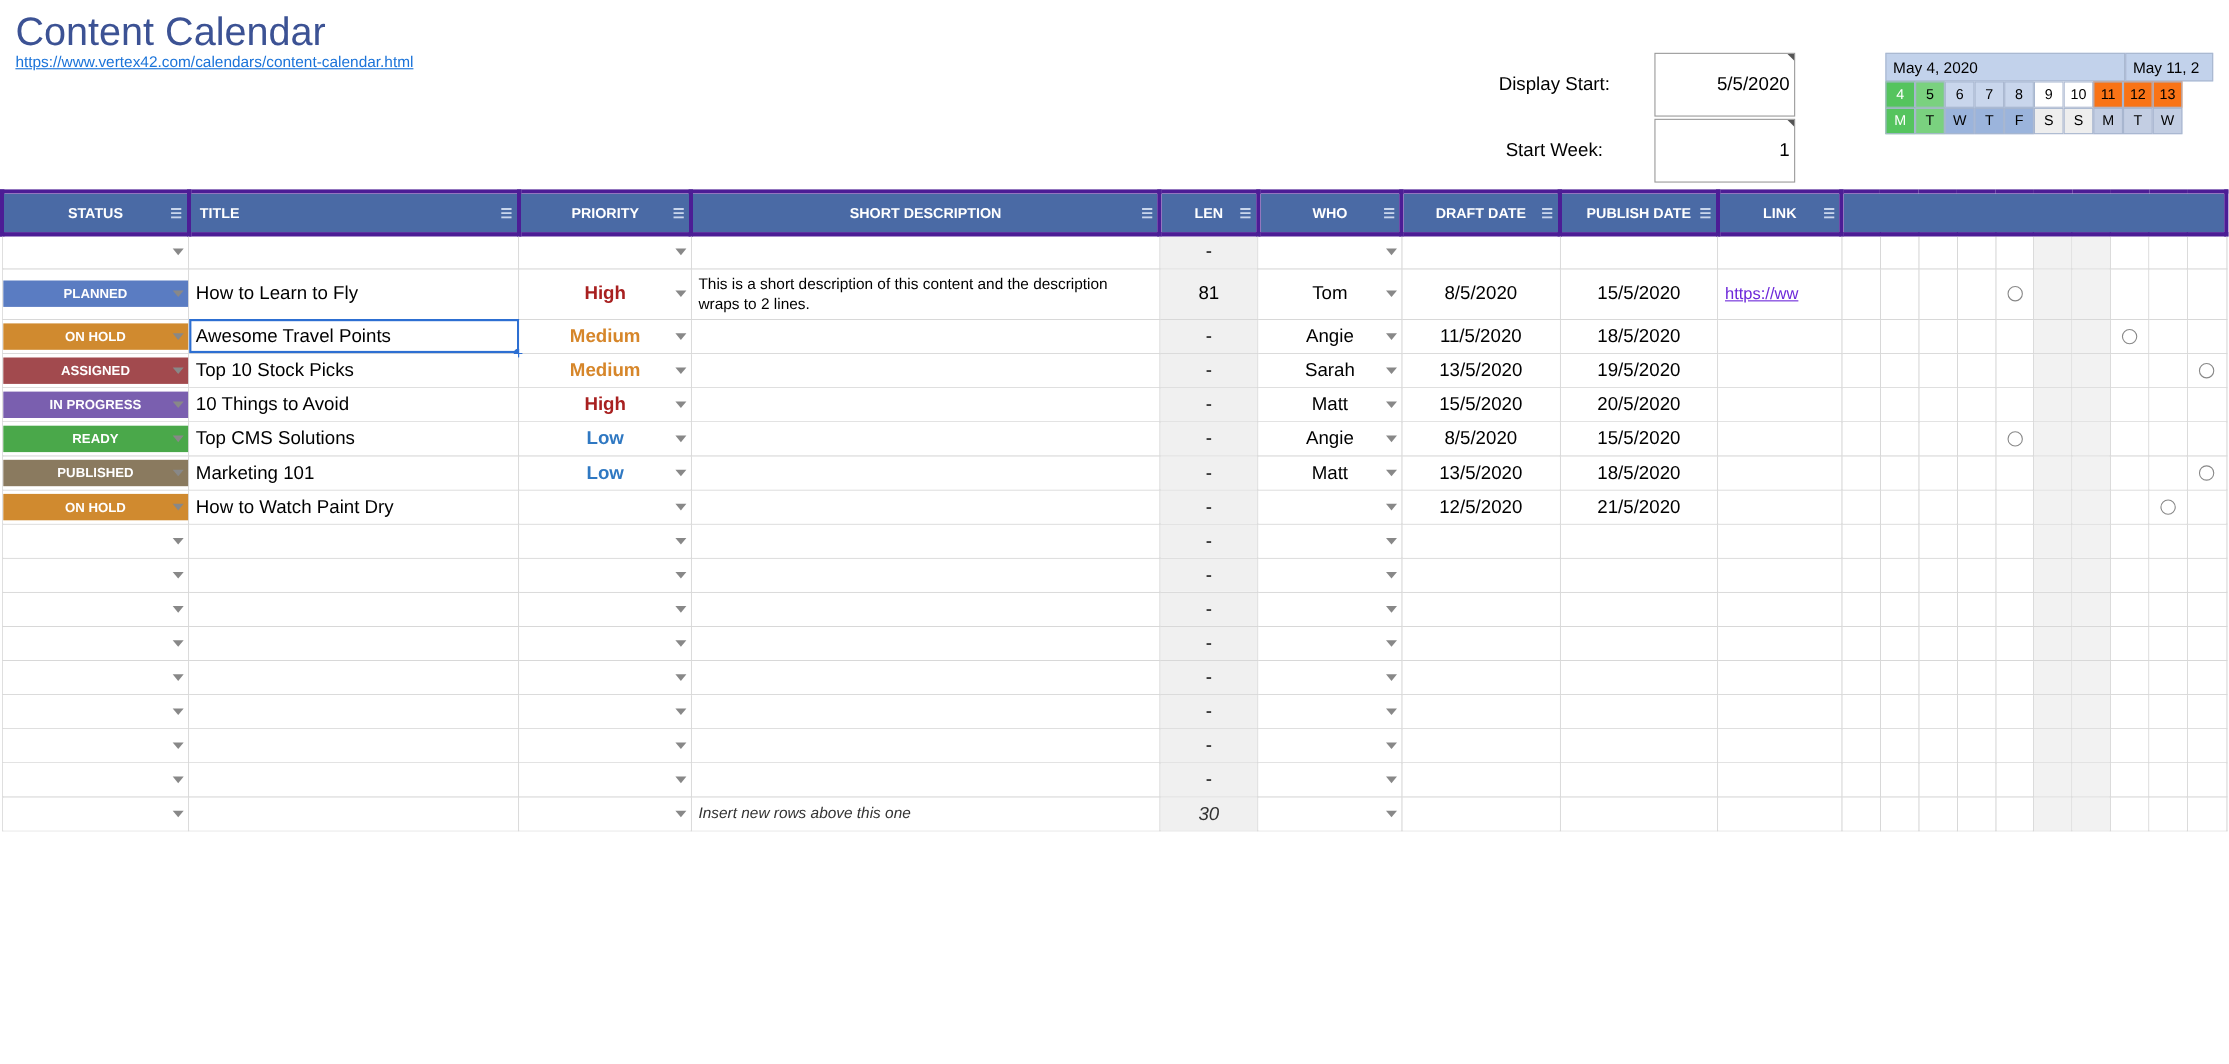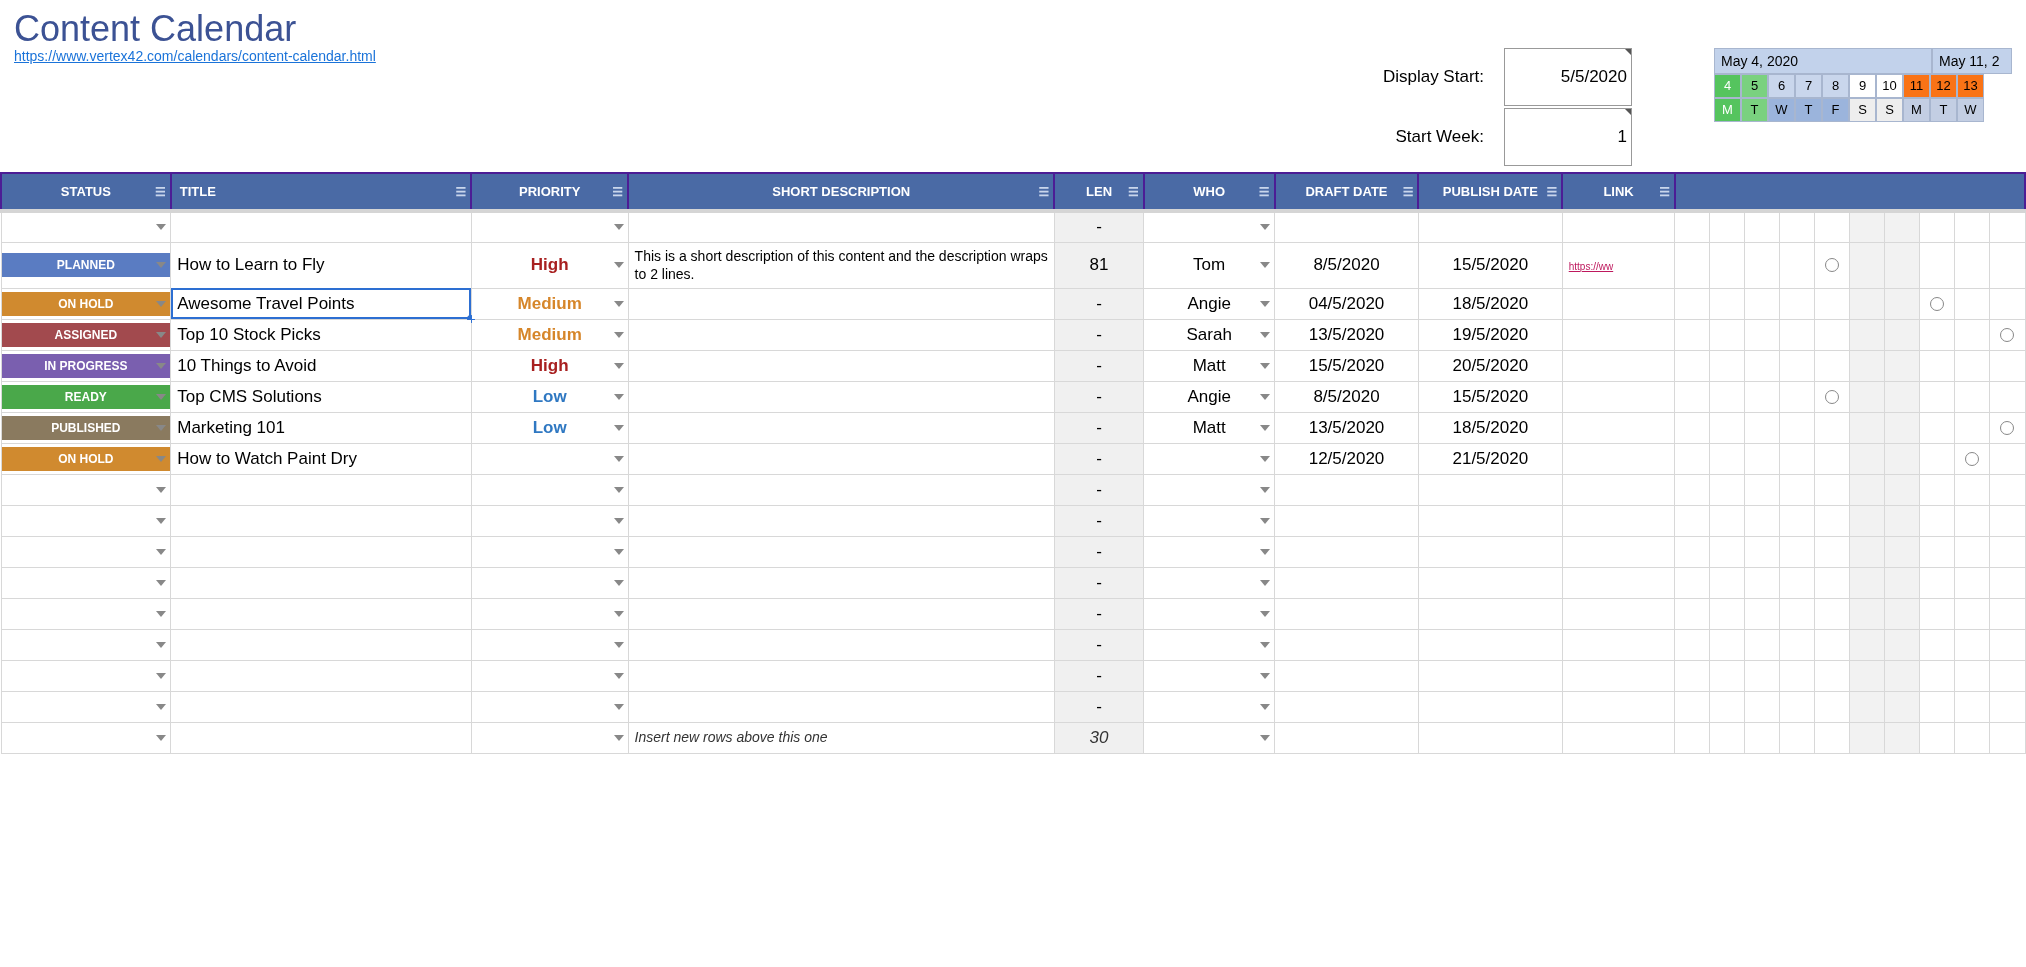--- a/index.html
+++ b/index.html
@@ -4,55 +4,55 @@
 <style>
 *{box-sizing:border-box;margin:0;padding:0}
 body{font-family:Arial,Helvetica,sans-serif;background:#fff;overflow-x:hidden}
 .page{padding:8px 14px 0 14px}
 .title{font-size:36px;color:#3c5294;font-weight:400;margin-bottom:4px}
 .src{color:#1a73d9;text-decoration:underline;font-size:14px}
 .topbar{display:flex;align-items:flex-start;margin-top:-6px}
 .topbar .spacer{flex:1}
 .conf{margin-right:82px}
 .conf-row{display:flex;align-items:center;margin-bottom:2px}
-.conf-lbl{font-size:17px;color:#000;text-align:right;width:170px;margin-right:20px}
+.conf-lbl{font-size:17px;color:#000;text-align:center;width:170px;margin-right:6px}
 .conf-val{border:1px solid #999;width:128px;text-align:right;font-size:17px;padding:18px 4px;position:relative}
 .conf-val::after{content:'';position:absolute;top:0;right:0;width:0;height:0;border-left:6px solid transparent;border-top:6px solid #555}
 .week-hdr{display:flex}
 .wk{border:1px solid #a8b6cf;padding:4px 6px;font-size:14px}
 .wk1{background:#c2d2eb;width:218px}
 .wk2{background:#c2d2eb;width:80px}
 .daysrow{display:flex}
 .dn,.dl{width:27px;height:24px;text-align:center;font-size:13px;border:1px solid #a8b6cf;line-height:22px}
 .dn.today{background:#55c45e;color:#fff}
 .dn.tomorrow{background:#7ad17f}
 .dn.weekday{background:#c9d6ec}
 .dn.weekend{background:#fff}
 .dn.wk2d{background:#f97316}
 .dl.today{background:#55c45e;color:#fff}
 .dl.tomorrow{background:#7ad17f}
 .dl.weekday{background:#9bb4dc}
 .dl.weekend{background:#eee}
 .dl.wk2d{background:#c3ceE3}
 .grid-wrap{margin-top:4px;overflow:hidden}
 table.grid{border-collapse:collapse;width:100%;table-layout:fixed}
-.grid th{background:#4a6aa5;color:#fff;font-size:13px;font-weight:700;padding:10px 4px;border:2px solid #4c1d95;position:relative;text-align:center}
+.grid th{background:#4a6aa5;color:#fff;font-size:13px;font-weight:700;padding:10px 4px;border:4px solid #4c1d95;position:relative;text-align:center}
 .grid th .flt{position:absolute;right:4px;top:50%;transform:translateY(-50%);color:#c9d6ec;font-size:12px}
 .grid td{border:1px solid #d8d8d8;font-size:17px;padding:4px 6px;height:31px;position:relative;background:#fff;vertical-align:middle}
 col.c-status{width:131px}col.c-title{width:232px}col.c-prio{width:121px}col.c-desc{width:329px}col.c-len{width:69px}col.c-who{width:101px}col.c-dd{width:111px}col.c-pd{width:111px}col.c-link{width:87px}col.c-day{width:27px}
 .dd{position:absolute;right:4px;top:50%;transform:translateY(-50%);width:0;height:0;border-left:5px solid transparent;border-right:5px solid transparent;border-top:6px solid #888}
 .status-badge{display:block;text-align:center;color:#fff;font-size:12px;padding:5px 2px;font-weight:700}
 .st-planned{background:#5a7cc2}.st-onhold{background:#d08a2f}.st-assigned{background:#a24a4e}.st-inprogress{background:#7a5faf}.st-ready{background:#4aa84a}.st-published{background:#8a7a5f}
 .prio-high{color:#a82020;font-weight:700;text-align:center}
 .prio-medium{color:#d6862a;font-weight:700;text-align:center}
 .prio-low{color:#2f78c2;font-weight:700;text-align:center}
 td.len{background:#f0f0f0;text-align:center}
 td.center{text-align:center}
 td.desc{font-size:14px;line-height:1.3}
-td.link a{color:#be185d;text-decoration:underline;font-size:10px}
+td.link a{color:#6d28d9;text-decoration:underline;font-size:15px}
 .selcell{outline:2px solid #2d6fd2;outline-offset:-2px}
 .selcell::after{content:'';position:absolute;right:-4px;bottom:-4px;width:8px;height:8px;background:#2d6fd2;border-radius:50%}
 .circle{width:14px;height:14px;border:1.5px solid #888;border-radius:50%;margin:0 auto}
 .footer-row td{font-style:italic;color:#333}
 td.col-status{padding:0}
 td.daycell{padding:0;text-align:center}
 td.daycell.weekend{background:#f2f2f2}
 .hdr-row th.daycell{padding:0;width:27px}
 .grid thead{border-bottom:4px solid #d5d5d5}
 .tallrow td{height:46px}
@@ -201,21 +201,21 @@
         <tr>
           <td class="col-status">
             <span class="status-badge st-onhold">ON HOLD</span>
             <span class="dd"></span>
           </td>
           <td class="selcell">Awesome Travel Points</td>
           <td class="prio-medium"><span>Medium</span><span class="dd"></span></td>
           <td class="desc"></td>
           <td class="len">-</td>
           <td class="center">Angie<span class="dd"></span></td>
-          <td class="center">04/5/2020</td>
+          <td class="center">11/5/2020</td>
           <td class="center">18/5/2020</td>
           <td class="link"></td>
           <td class="daycell"></td>
           <td class="daycell"></td>
           <td class="daycell"></td>
           <td class="daycell"></td>
           <td class="daycell"></td>
           <td class="daycell weekend"></td>
           <td class="daycell weekend"></td>
           <td class="daycell">

